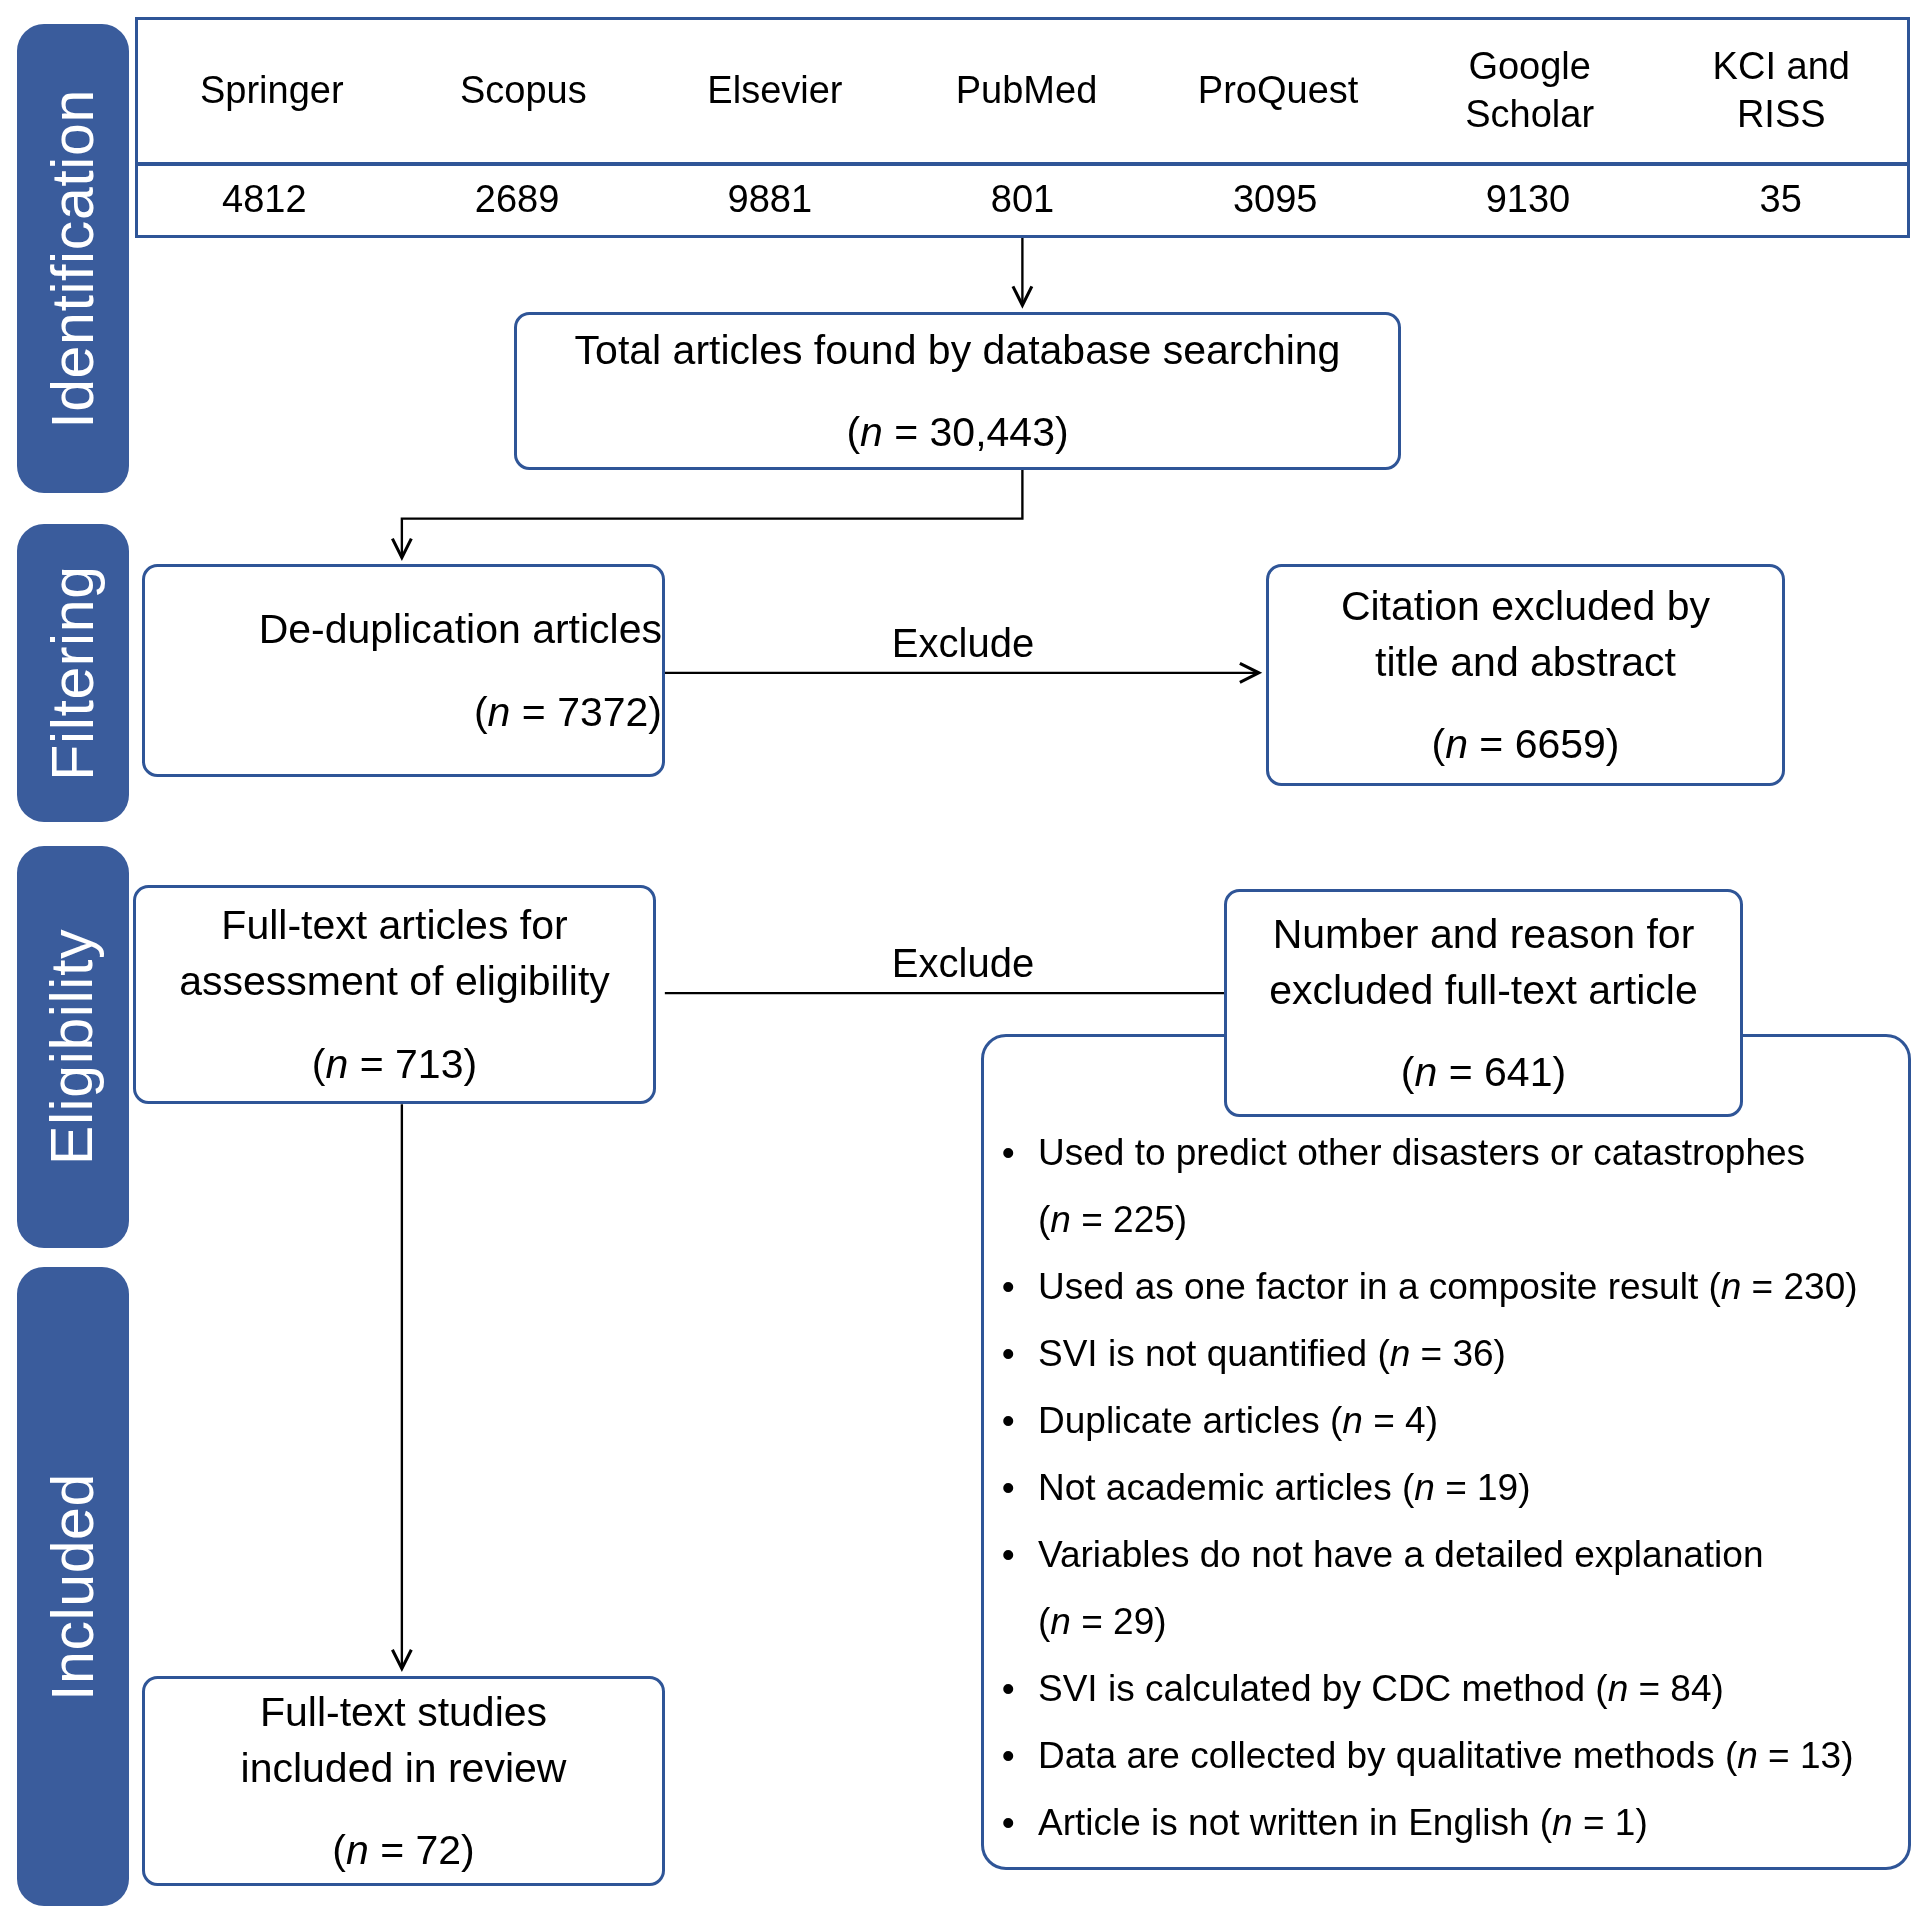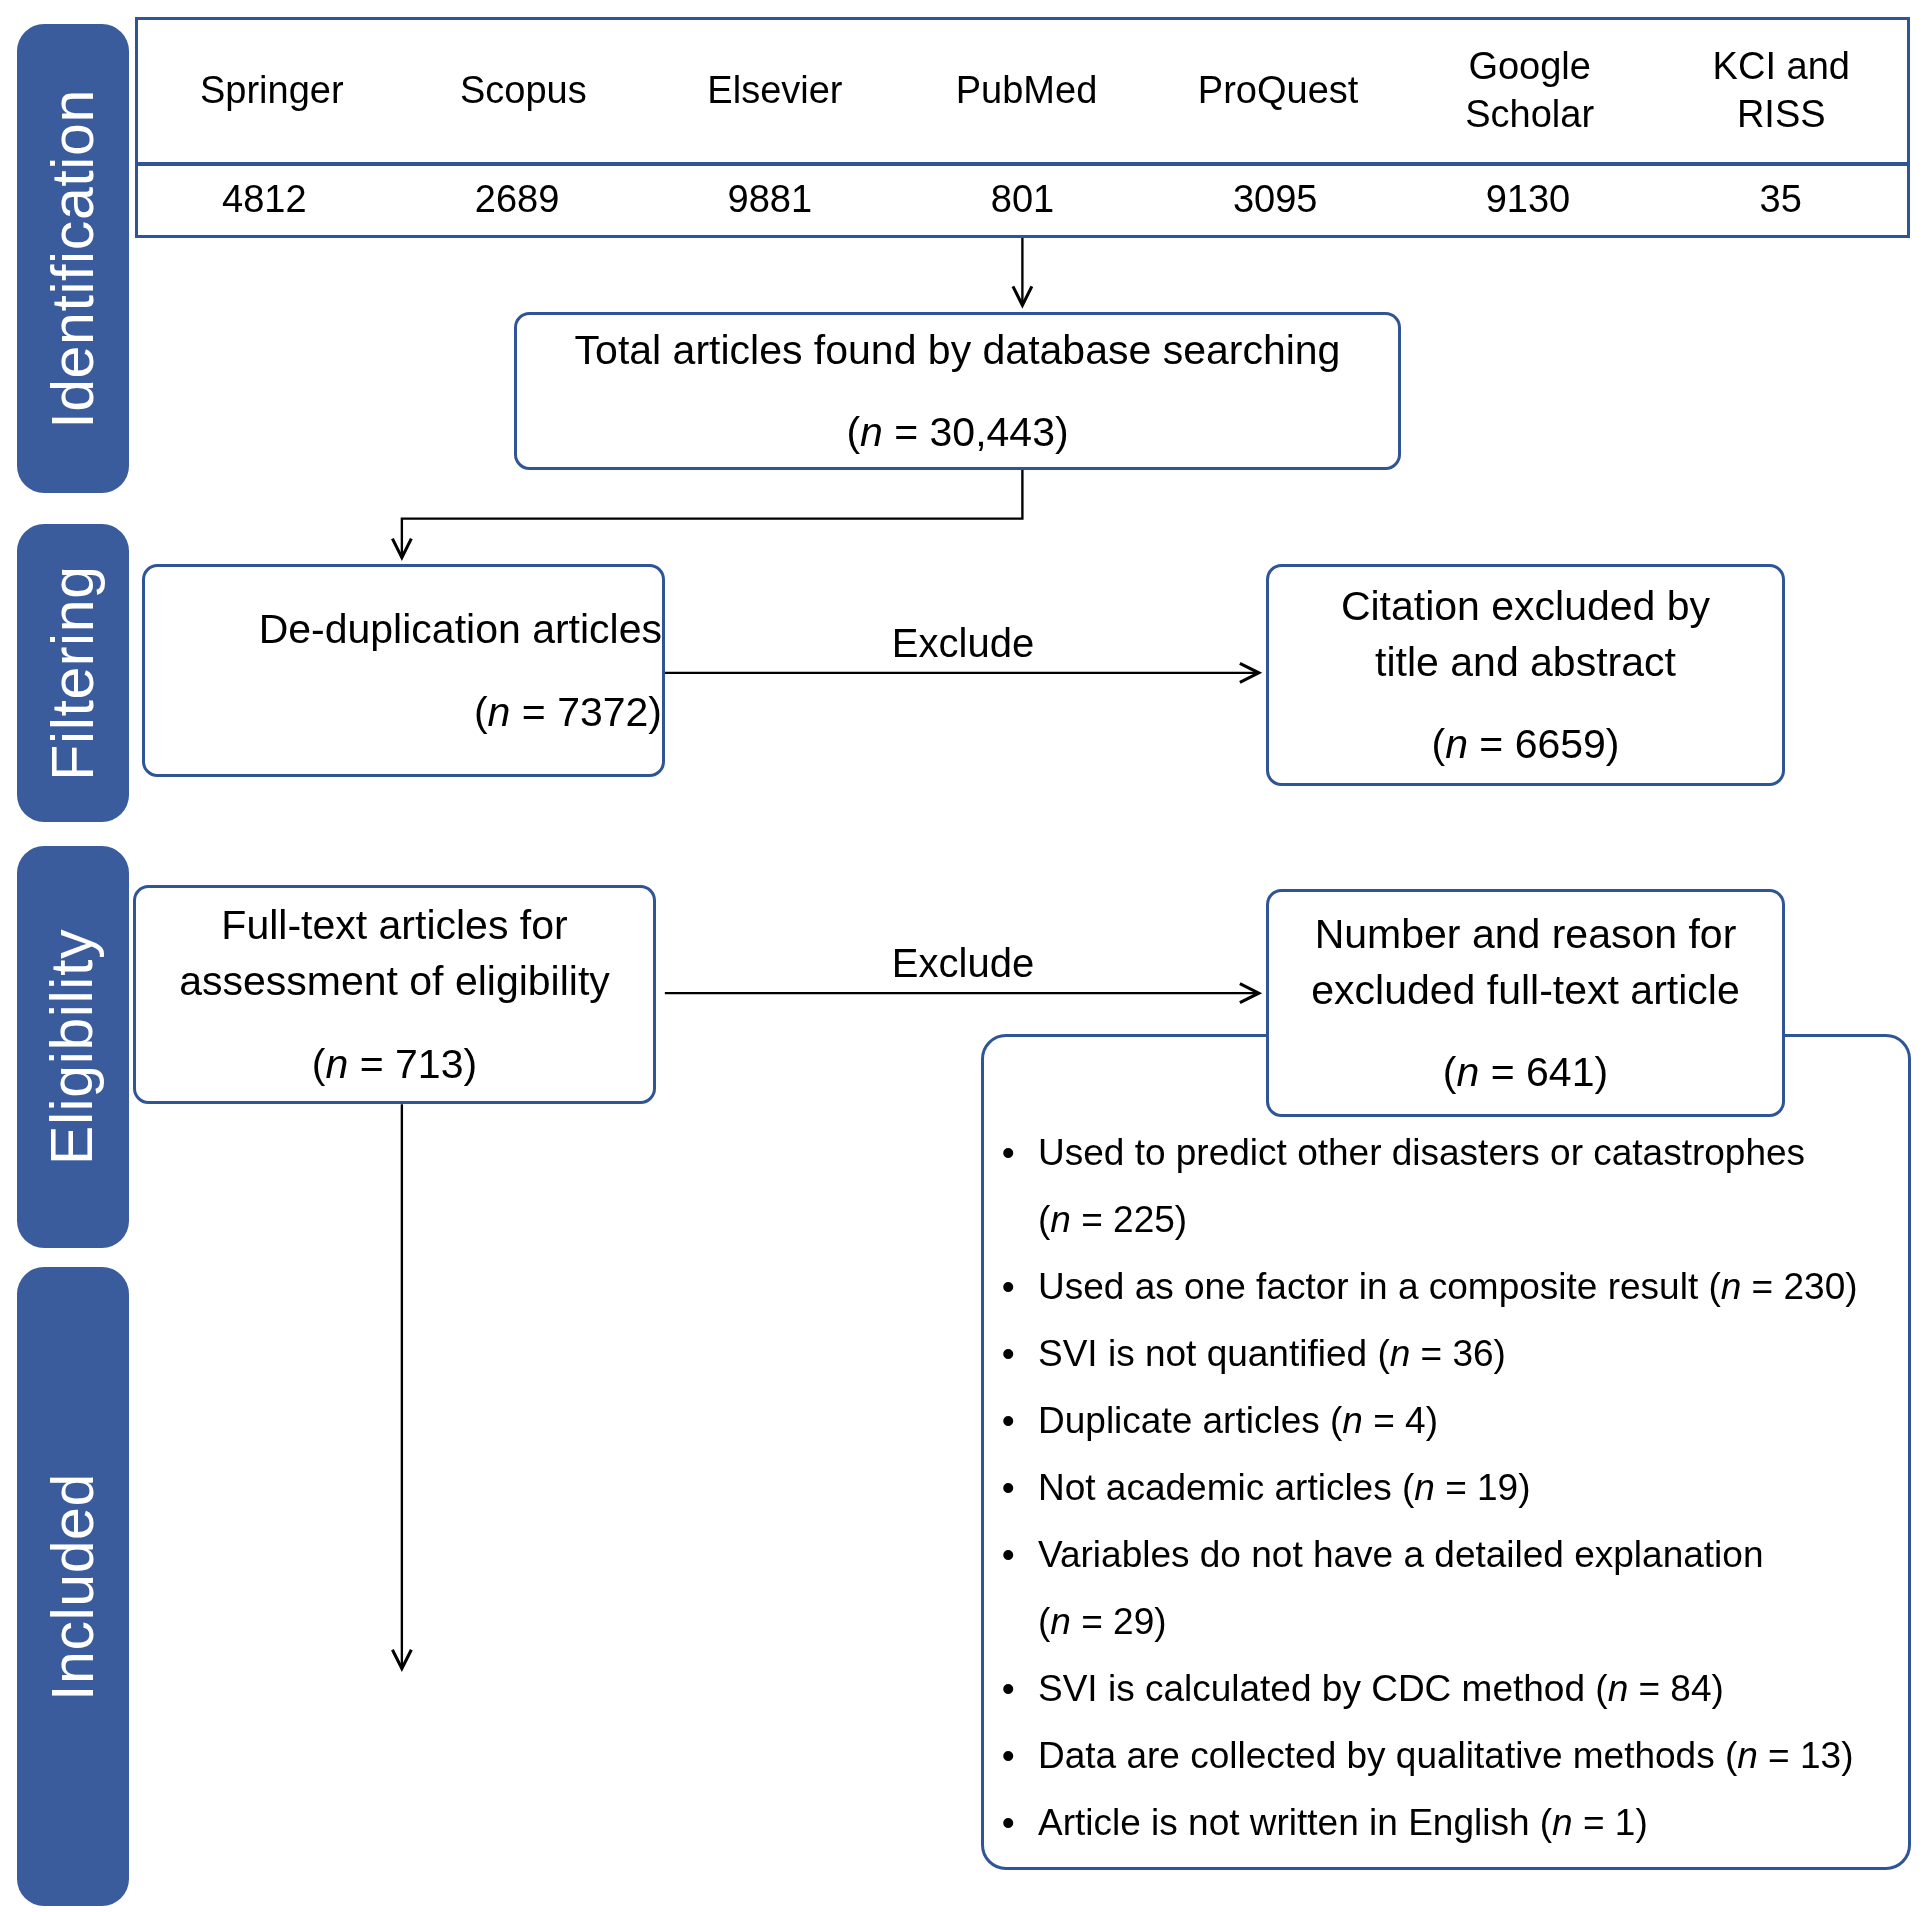--- a/index.html
+++ b/index.html
@@ -151,26 +151,31 @@
     <div>title and abstract</div>
     <div class="stat itn">(<em>n</em> = 6659)</div>
   </div>
 
   <div class="node" style="left:133px;top:885px;width:523px;height:219px;">
     <div>Full-text articles for</div>
     <div>assessment of eligibility</div>
     <div class="stat itn">(<em>n</em> = 713)</div>
   </div>
 
-  <div class="node" style="left:1266px;top:889px;width:519px;height:228px;z-index:3;">
+  <div class="node" style="left:1224px;top:889px;width:519px;height:228px;z-index:3;">
     <div>Number and reason for</div>
     <div>excluded full-text article</div>
     <div class="stat itn">(<em>n</em> = 641)</div>
   </div>
 
+  <div class="node" style="left:142px;top:1676px;width:523px;height:210px;">
+    <div>Full-text studies</div>
+    <div>included in review</div>
+    <div class="stat itn">(<em>n</em> = 72)</div>
+  </div>
 
   <div class="exclude-label" style="left:845px;top:621px;width:236px;">Exclude</div>
   <div class="exclude-label" style="left:845px;top:941px;width:236px;">Exclude</div>
 
   <div class="bigbox">
     <ul class="reasons">
       <li>
         <div class="rline itn">Used to predict other disasters or catastrophes</div>
         <div class="rline itn">(<em>n</em> = 225)</div>
       </li>

